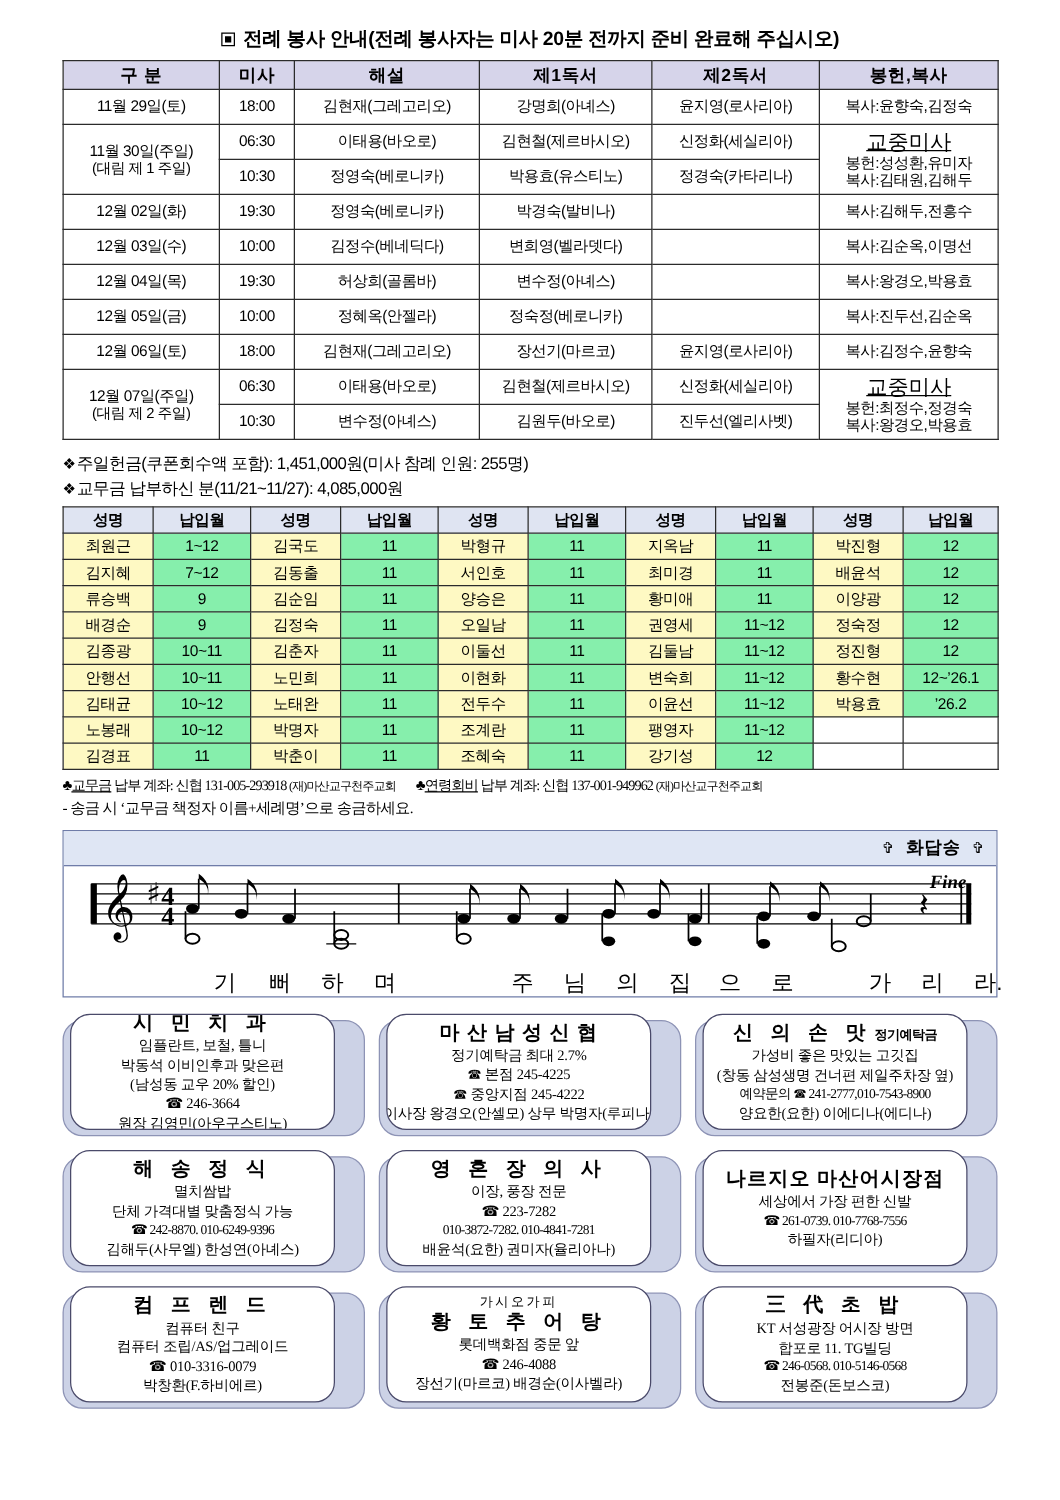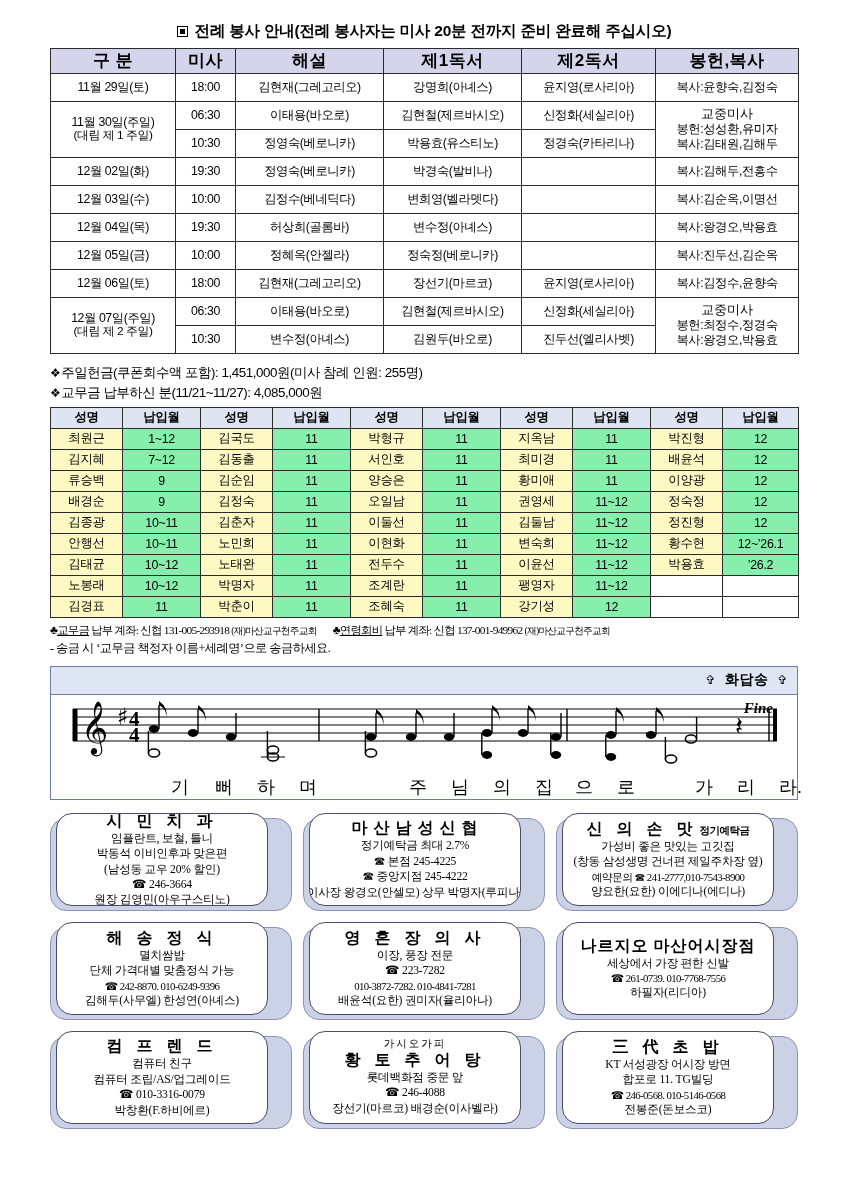--- a/index.html
+++ b/index.html
@@ -38,26 +38,26 @@
   table.grid { border-collapse: collapse; width: 748px; table-layout: fixed; }
   table.grid th, table.grid td {
     border: 1px solid #2b2b2b;
     text-align: center;
     vertical-align: middle;
     font-size: 12.3px;
     padding: 2px 1px;
     letter-spacing: -0.4px;
     line-height: 1.15;
   }
-  table.grid th { background: #d6d4ea; font-weight: bold; height: 23px; font-size: 17px; letter-spacing: 0.5px; }
+  table.grid th { background: #d6d4ea; font-weight: bold; height: 23px; font-size: 14px; letter-spacing: 0.5px; }
   table.grid td { height: 28px; }
   td.date-cell { font-size: 12.2px; letter-spacing: -0.5px; }
   td.date-cell .sub { display: block; font-size: 11.8px; }
   td.offer-cell { font-size: 11.4px; letter-spacing: -0.7px; line-height: 1.24; }
-  td.offer-cell .hd { display:block; letter-spacing: 0px; font-size: 13px; }
+  td.offer-cell .hd { display:block; letter-spacing: 0px; font-size: 17px; text-decoration: underline; }
 
   
   .summary { margin-top: 9px; }
   .summary .line {
     font-size: 13.4px; letter-spacing: -0.45px;
     line-height: 1.5;
     white-space: nowrap;
   }
   .summary .line .dia { font-size: 12px; margin-right: 1px; }
 

